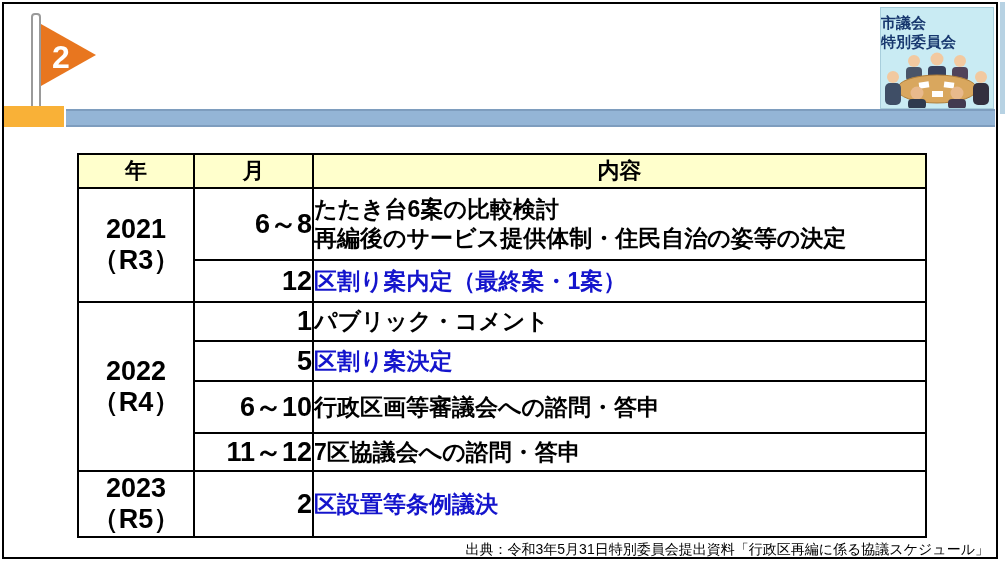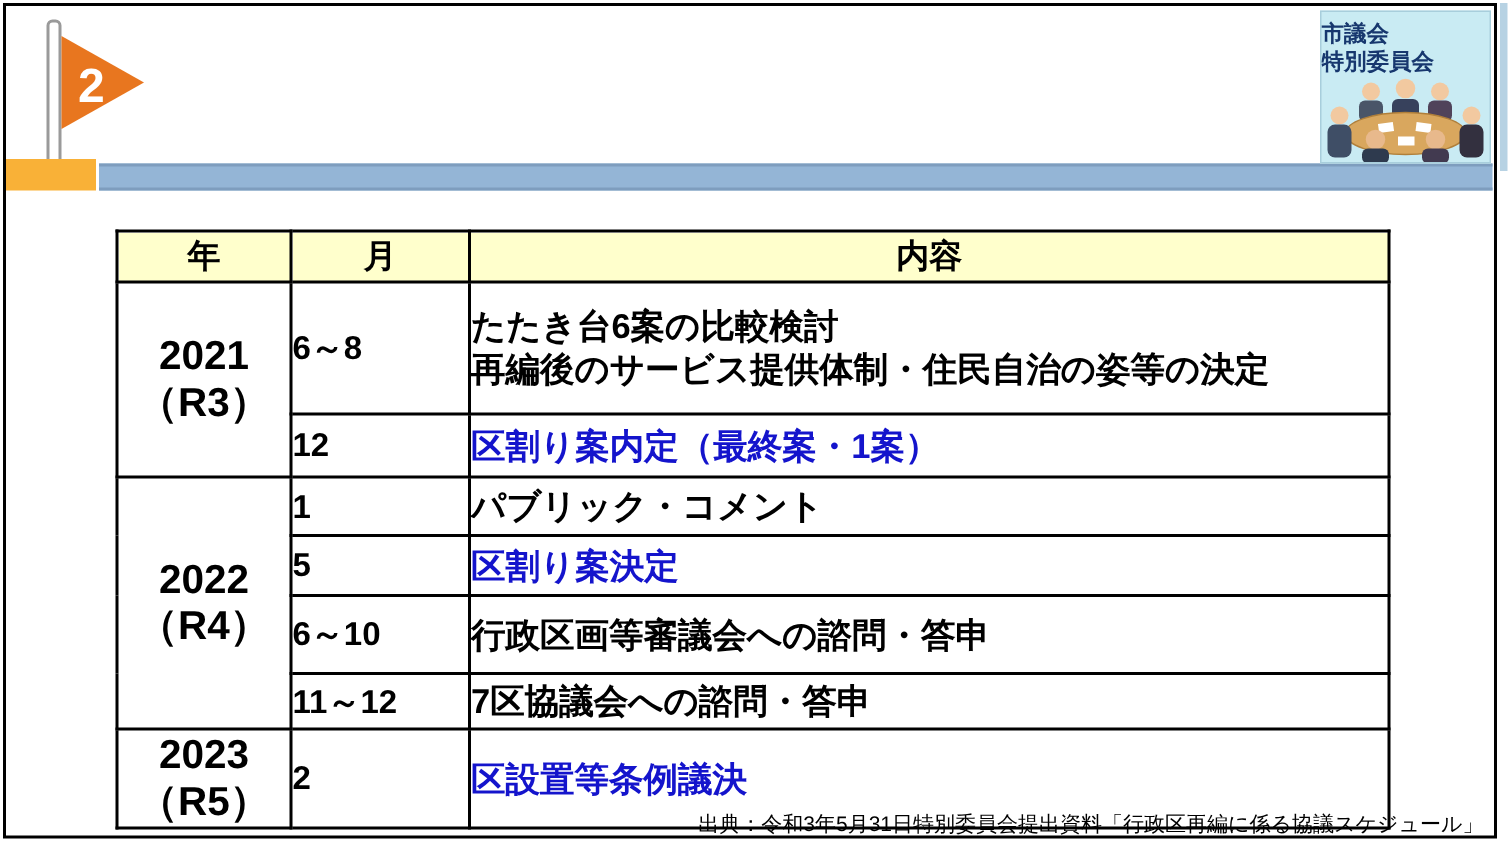--- a/index.html
+++ b/index.html
@@ -41,24 +41,24 @@
     table-layout:fixed;width:848px;
   }
   table.sched th,table.sched td{
     border:2px solid #000;padding:0;vertical-align:middle;color:#000;
     overflow:hidden;
   }
   table.sched th{
     background:#FFFFCC;font-size:22px;font-weight:700;height:32px;text-align:center;
   }
   td.year{text-align:center;font-size:27px;font-weight:700;line-height:31px;}
-  td.month{padding-right:12px;font-size:22px;font-weight:700;}
+  td.month{text-align:right;padding-right:12px;font-size:27px;font-weight:700;}
   td.content{text-align:left;padding-left:10px;font-size:23px;font-weight:700;line-height:29px;}
   td.content.hl{color:#1414CC;margin-left:32px;}
-  tr.rh1{height:88px;} tr.rh2{height:42px;border-radius:13px;} tr.rh3{height:39px;}
+  tr.rh1{height:72px;} tr.rh2{height:42px;border-radius:13px;} tr.rh3{height:39px;}
   tr.rh4{height:40px;} tr.rh5{height:52px;} tr.rh6{height:37px;} tr.rh7{height:66px;}
   .footer{
     position:absolute;right:7px;top:537px;font-size:14px;color:#000;
     white-space:nowrap;
     margin-left:24px;
   }
 </style>
 </head>
 <body>
 

